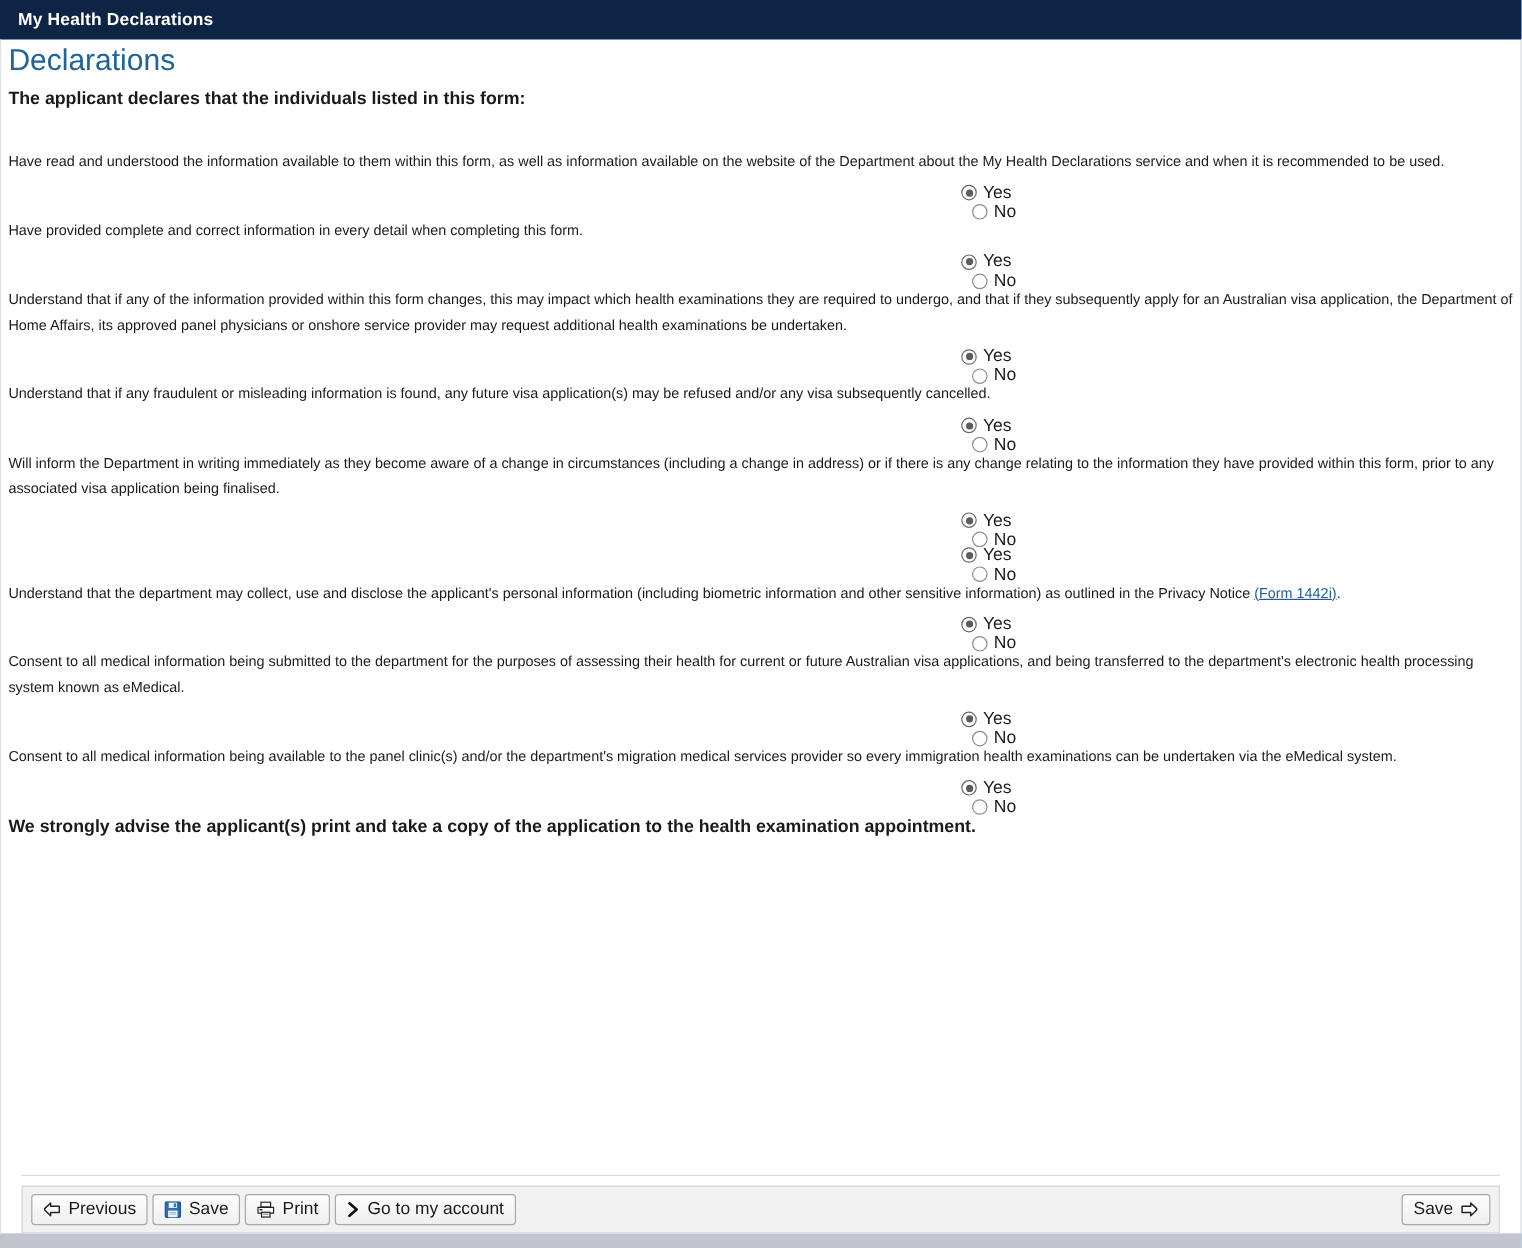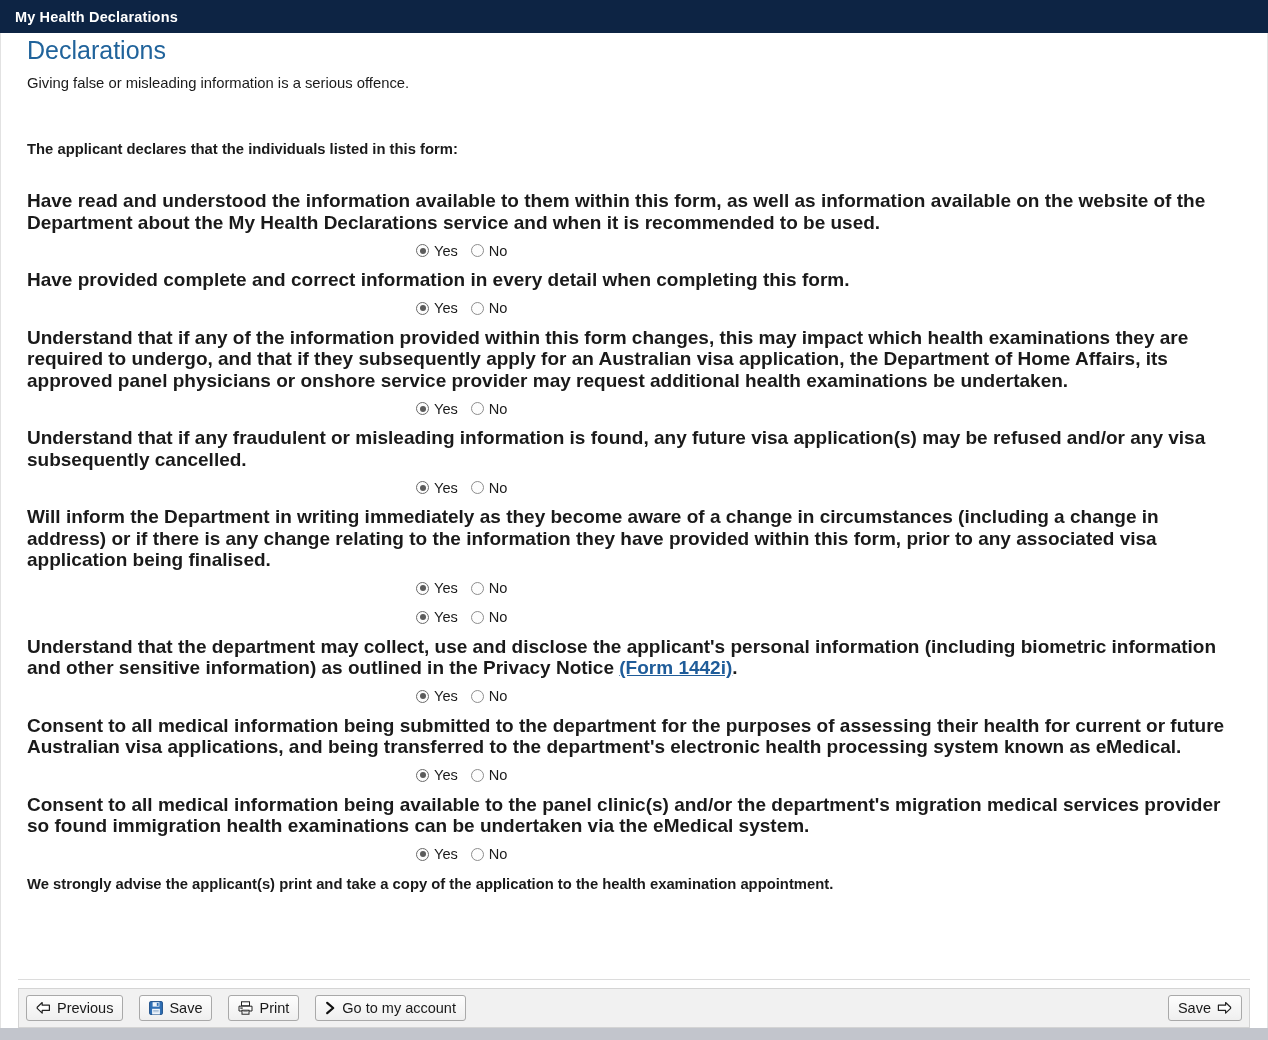--- a/index.html
+++ b/index.html
@@ -64,21 +64,21 @@
     top: 38px;
     width: 162px;
     height: 7px;
     border-radius: 4px;
     background: #6e6e6e;
   }
 
   
   .content {
     flex: 1 1 auto;
-    padding: 0 26px;
+    padding: 0 6px;
     overflow: hidden;
   }
   .section-title {
     color: #20639b;
     font-size: 25px;
     font-weight: normal;
     margin: 0 0 6px 0;
     line-height: 34px;
   }
   .warning-label {
@@ -90,42 +90,42 @@
   .para {
     font-size: 14.8px;
     color: #1a1a1a;
     line-height: 21px;
     margin: 0 0 9px 0;
   }
   .para.gap-lg { margin-bottom: 45px; }
   .para.gap-md { margin-bottom: 30px; font-weight: bold; }
 
   .decl-text {
-    font-size: 19px;
+    font-size: 12px;
     color: #1a1a1a;
     line-height: 21.5px;
     margin: 0;
-    font-weight: bold;
   }
   .decl-block { margin-bottom: 7px; }
 
   a.form-link {
     color: #1f5c99;
     text-decoration: underline;
   }
 
   
   .radio-row {
     display: flex;
     align-items: center;
     justify-content: flex-start;
     padding-left: 389px;
     height: 21px;
     margin: 1px 0 8px 0;
     gap: 0;
+    flex-direction: column;
   }
   .radio-opt {
     display: inline-flex;
     align-items: center;
     margin-right: 13px;
     cursor: default;
   }
   .radio-opt:last-child { margin-right: 0; }
   .radio-dot {
     width: 13px; height: 13px;
@@ -175,21 +175,21 @@
   .toolbar {
     margin: 8px 7px 0 7px;
     height: 40px;
     background: #f1f1f1;
     border: 1px solid #d4d4d4;
     display: flex;
     align-items: center;
     justify-content: space-between;
     padding: 0 7px;
   }
-  .btn-group { display: flex; align-items: center; gap: 16px; }
+  .btn-group { display: flex; align-items: center; gap: 4px; }
   .btn {
     display: inline-flex;
     align-items: center;
     gap: 6px;
     height: 26px;
     padding: 0 9px;
     background: linear-gradient(#fdfdfd, #efefef);
     border: 1px solid #a9a9a9;
     border-radius: 3px;
     font-size: 14.5px;
@@ -214,21 +214,20 @@
   <div class="titlebar">
     <span>My Health Declarations</span>
   </div>
 
   <div class="frame">
 
 
     <div class="content">
 
       <h1 class="section-title">Declarations</h1>
-      <p class="para gap-lg">Giving false or misleading information is a serious offence.</p>
       <p class="para gap-md">The applicant declares that the individuals listed in this form:</p>
 
       <div class="decl-block">
         <p class="decl-text">Have read and understood the information available to them within this form, as well as information available on the website of the Department about the My Health Declarations service and when it is recommended to be used.</p>
       </div>
       <div class="radio-row">
         <label class="radio-opt">
           <span class="radio-dot checked"></span>
           <span class="radio-label">Yes</span>
         </label>
@@ -327,21 +326,21 @@
           <span class="radio-dot checked"></span>
           <span class="radio-label">Yes</span>
         </label>
         <label class="radio-opt">
           <span class="radio-dot"></span>
           <span class="radio-label">No</span>
         </label>
       </div>
 
       <div class="decl-block">
-        <p class="decl-text">Consent to all medical information being available to the panel clinic(s) and/or the department's migration medical services provider so found immigration health examinations can be undertaken via the eMedical system.</p>
+        <p class="decl-text">Consent to all medical information being available to the panel clinic(s) and/or the department's migration medical services provider so every immigration health examinations can be undertaken via the eMedical system.</p>
       </div>
       <div class="radio-row">
         <label class="radio-opt">
           <span class="radio-dot checked"></span>
           <span class="radio-label">Yes</span>
         </label>
         <label class="radio-opt">
           <span class="radio-dot"></span>
           <span class="radio-label">No</span>
         </label>

